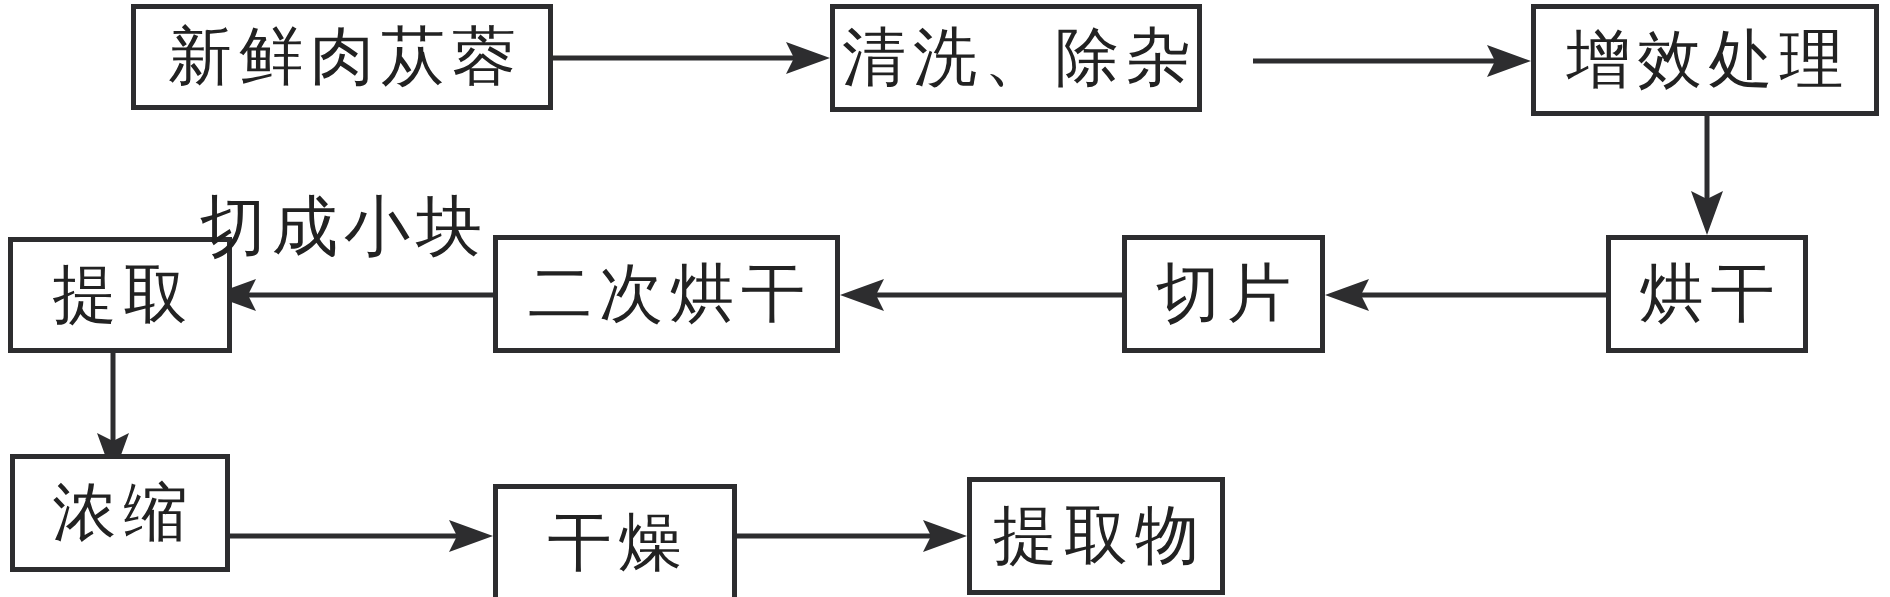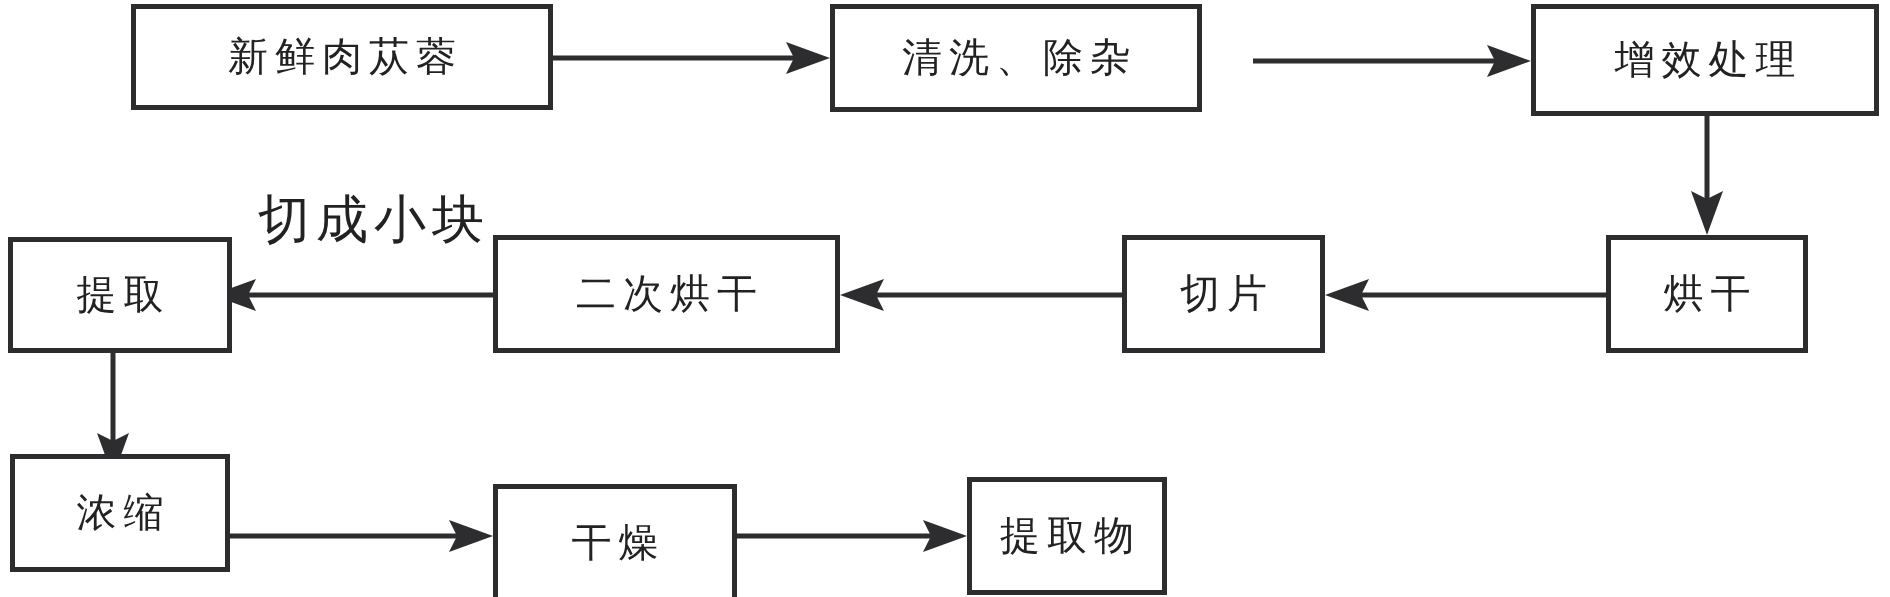--- a/index.html
+++ b/index.html
@@ -23,47 +23,47 @@
     width: 1890px; height: 597px;
     color: var(--stroke);
   }
   .node {
     position: absolute;
     border: 5px solid var(--stroke);
     background: var(--bg);
     display: flex;
     align-items: center;
     justify-content: center;
-    font-size: 40px;
+    font-size: 64px;
     letter-spacing: 7px;
     padding-left: 7px; 
     color: var(--text);
     white-space: nowrap;
     line-height: 1;
   }
   .edge-label {
     position: absolute;
-    font-size: 52px;
+    font-size: 66px;
     letter-spacing: 6px;
     color: var(--text);
     white-space: nowrap;
     line-height: 1;
-    text-align: right;
+    text-align: left;
   }
   
   .n-fresh       { left: 131px;  top: 4px;   width: 422px; height: 106px; }
   .n-wash        { left: 830px;  top: 4px;   width: 372px; height: 108px; }
   .n-enhance     { left: 1531px; top: 4px;   width: 348px; height: 112px; }
   .n-dry         { left: 1606px; top: 235px; width: 202px; height: 118px; }
   .n-slice       { left: 1122px; top: 235px; width: 203px; height: 118px; text-align: right; }
   .n-seconddry   { left: 493px;  top: 235px; width: 347px; height: 118px; }
   .n-extract     { left: 8px;    top: 237px; width: 224px; height: 116px; }
   .n-concentrate { left: 10px;   top: 454px; width: 220px; height: 118px; }
   .n-finaldry    { left: 493px;  top: 477px; width: 244px; height: 118px; margin-top: 7px; }
-  .n-product     { left: 967px;  top: 477px; width: 200px; height: 118px; }
+  .n-product     { left: 967px;  top: 477px; width: 258px; height: 118px; }
   .el-cut        { left: 200px;  top: 194px; width: 290px; }
 </style>
 </head>
 <body>
 
 <div class="canvas">
 
   <svg class="arrow-layer" viewBox="0 0 1890 597" xmlns="http://www.w3.org/2000/svg">
 
     <g>

